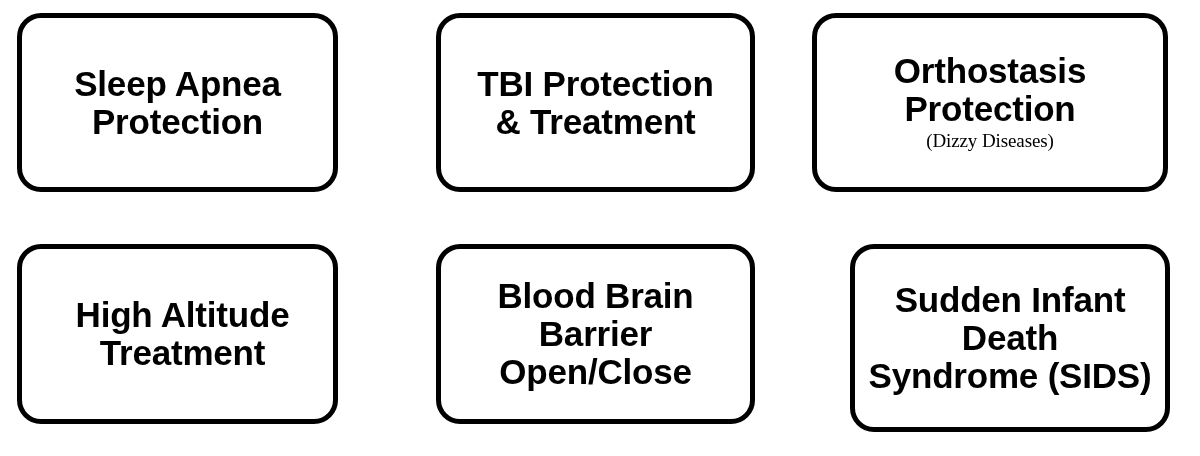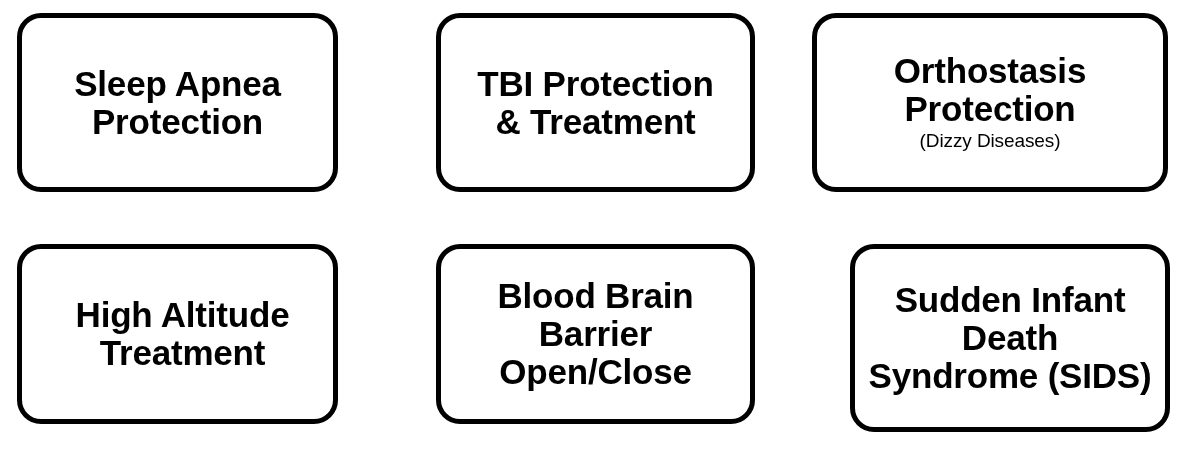--- a/index.html
+++ b/index.html
@@ -46,20 +46,21 @@
     white-space: pre-line;
   }
 
   .node-sublabel {
     font-size: 19px;
     font-weight: normal;
     line-height: 24px;
     color: #000000;
     letter-spacing: -0.1px;
     margin-top: 1px;
+    font-family: Liberation Serif, serif;
   }
 
   .node-sublabel:empty {
     display: none;
   }
 
   
   #node-sleep-apnea-protection  { left: 17px;  top: 13px;  width: 321px; height: 179px; }
   #node-high-altitude-treatment { left: 17px;  top: 244px; width: 321px; height: 180px; padding-left: 20px; }
 

